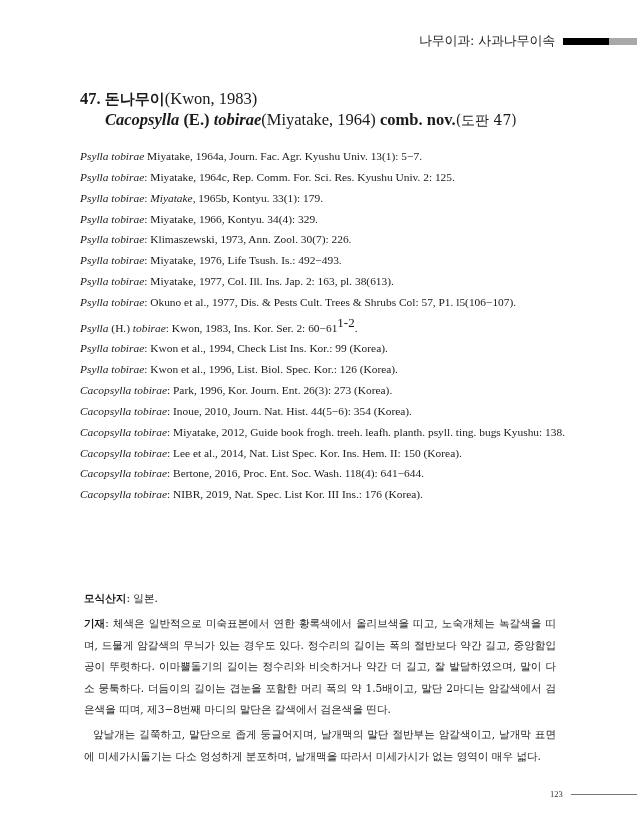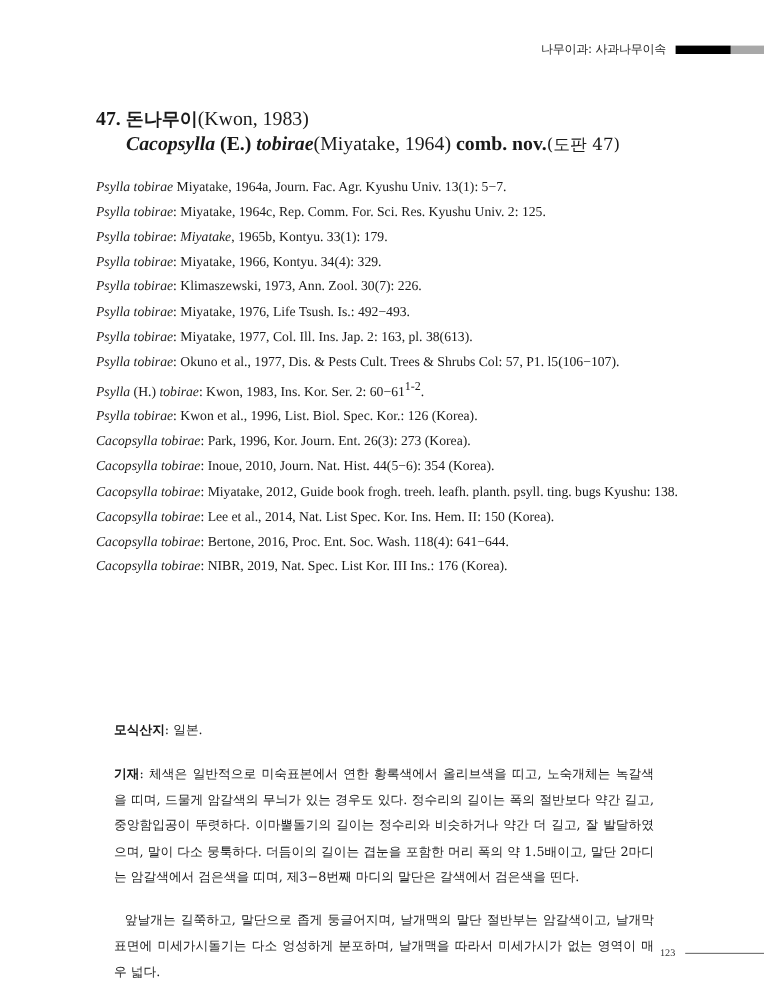--- a/index.html
+++ b/index.html
@@ -4,44 +4,44 @@
   <style>
     html, body { margin: 0; padding: 0; }
     body {
       width: 637px; height: 830px; background: #ffffff; position: relative; overflow: hidden;
       font-family: "Liberation Serif", "DejaVu Serif", serif; color: #1a1a1a;
     }
     .running-head {
       position: absolute; top: 36px; right: 0; height: 10px; display: flex; align-items: center;
     }
     .running-head .label {
-      font-family: "DejaVu Sans", "Liberation Sans", sans-serif; font-size: 10px; color: #222; margin-right: 8px; letter-spacing: -0.2px;
+      font-family: "DejaVu Sans", "Liberation Sans", sans-serif; font-size: 13px; color: #222; margin-right: 8px; letter-spacing: -0.2px;
     }
     .running-head .bar-black { width: 46px; height: 7px; background: #000; }
     .running-head .bar-gray { width: 28px; height: 7px; background: #a8a8a8; }
 
     .title-block { position: absolute; left: 80px; top: 89px; }
     .title-line1 { font-size: 16.5px; line-height: 20px; }
     .title-line1 .num { font-weight: bold; }
     .title-line1 .kname { font-weight: bold; font-family: "DejaVu Sans", sans-serif; font-size: 15px; }
     .title-line2 { font-size: 16.5px; line-height: 20px; padding-left: 25px; margin-top: 1px; }
     .title-line2 .b { font-weight: bold; }
     .title-line2 .bi { font-weight: bold; font-style: italic; }
     .title-line2 .plate { font-family: "DejaVu Serif", serif; font-size: 14px; }
 
     .refs { position: absolute; left: 80px; top: 146px; width: 540px; }
     .ref { font-size: 11.4px; line-height: 20.85px; white-space: nowrap; }
     .ref .gen { font-style: italic; }
-    .ref sup { font-size: 10px; }
+    .ref sup { font-size: 13px; }
 
     .body-text {
       position: absolute; left: 80px; top: 584px; width: 480px;
       font-family: "DejaVu Serif", serif; font-size: 10.6px; line-height: 21.4px; color: #1a1a1a;
     }
-    .body-text p { margin: 15px; text-align: justify; }
+    .body-text p { margin: 4px; text-align: justify; }
     .body-text .lead { font-weight: bold; font-family: "DejaVu Sans", sans-serif; }
     .body-text .indent { text-indent: 9px; }
 
     .folio { position: absolute; top: 789px; left: 550px; display: flex; align-items: center; }
     .folio .num { font-family: Liberation Serif, serif; font-size: 8.5px; color: #333; margin-right: 8px; }
     .folio .rule { width: 70px; height: 1px; background: #777; }
   </style>
 </head>
 <body>
 
@@ -67,20 +67,21 @@
 <div class="refs">
   <div class="ref"><span class="gen">Psylla tobirae</span><span> </span><span>Miyatake, 1964a, Journ. Fac. Agr. Kyushu Univ. 13(1): 5−7.</span></div>
   <div class="ref"><span class="gen">Psylla tobirae</span><span>: </span><span>Miyatake, 1964c, Rep. Comm. For. Sci. Res. Kyushu Univ. 2: 125.</span></div>
   <div class="ref"><span class="gen">Psylla tobirae</span><span>: </span><span class="gen">Miyatake</span><span>, 1965b, Kontyu. 33(1): 179.</span></div>
   <div class="ref"><span class="gen">Psylla tobirae</span><span>: </span><span>Miyatake, 1966, Kontyu. 34(4): 329.</span></div>
   <div class="ref"><span class="gen">Psylla tobirae</span><span>: </span><span>Klimaszewski, 1973, Ann. Zool. 30(7): 226.</span></div>
   <div class="ref"><span class="gen">Psylla tobirae</span><span>: </span><span>Miyatake, 1976, Life Tsush. Is.: 492−493.</span></div>
   <div class="ref"><span class="gen">Psylla tobirae</span><span>: </span><span>Miyatake, 1977, Col. Ill. Ins. Jap. 2: 163, pl. 38(613).</span></div>
   <div class="ref"><span class="gen">Psylla tobirae</span><span>: </span><span>Okuno et al., 1977, Dis. &amp; Pests Cult. Trees &amp; Shrubs Col: 57, P1. l5(106−107).</span></div>
   <div class="ref"><span class="gen">Psylla</span><span> (H.) </span><span class="gen">tobirae</span><span>: </span><span>Kwon, 1983, Ins. Kor. Ser. 2: 60−61</span><sup>1-2</sup><span>.</span></div>
+  <div class="ref"><span class="gen">Psylla tobirae</span><span>: </span><span>Kwon et al., 1994, Check List Ins. Kor.: 99 (Korea).</span></div>
   <div class="ref"><span class="gen">Psylla tobirae</span><span>: </span><span>Kwon et al., 1996, List. Biol. Spec. Kor.: 126 (Korea).</span></div>
   <div class="ref"><span class="gen">Cacopsylla tobirae</span><span>: </span><span>Park, 1996, Kor. Journ. Ent. 26(3): 273 (Korea).</span></div>
   <div class="ref"><span class="gen">Cacopsylla tobirae</span><span>: </span><span>Inoue, 2010, Journ. Nat. Hist. 44(5−6): 354 (Korea).</span></div>
   <div class="ref"><span class="gen">Cacopsylla tobirae</span><span>: </span><span>Miyatake, 2012, Guide book frogh. treeh. leafh. planth. psyll. ting. bugs Kyushu: 138.</span></div>
   <div class="ref"><span class="gen">Cacopsylla tobirae</span><span>: </span><span>Lee et al., 2014, Nat. List Spec. Kor. Ins. Hem. II: 150 (Korea).</span></div>
   <div class="ref"><span class="gen">Cacopsylla tobirae</span><span>: </span><span>Bertone, 2016, Proc. Ent. Soc. Wash. 118(4): 641−644.</span></div>
   <div class="ref"><span class="gen">Cacopsylla tobirae</span><span>: </span><span>NIBR, 2019, Nat. Spec. List Kor. III Ins.: 176 (Korea).</span></div>
 </div>
 
 <div class="body-text">

